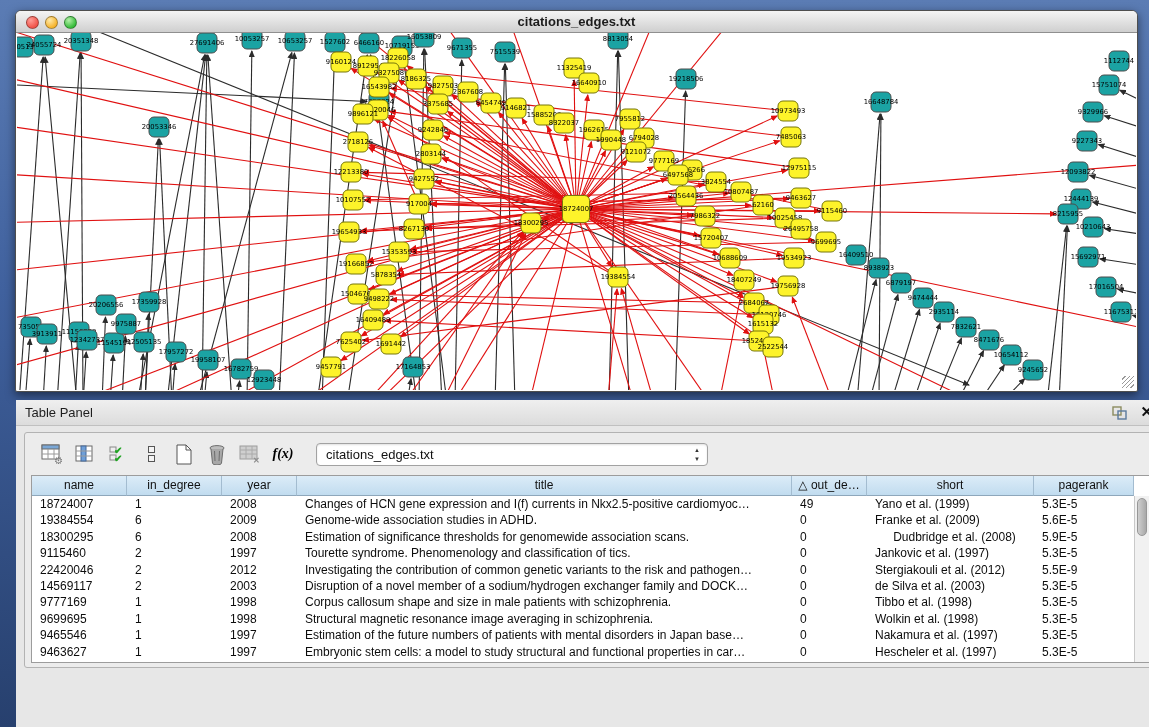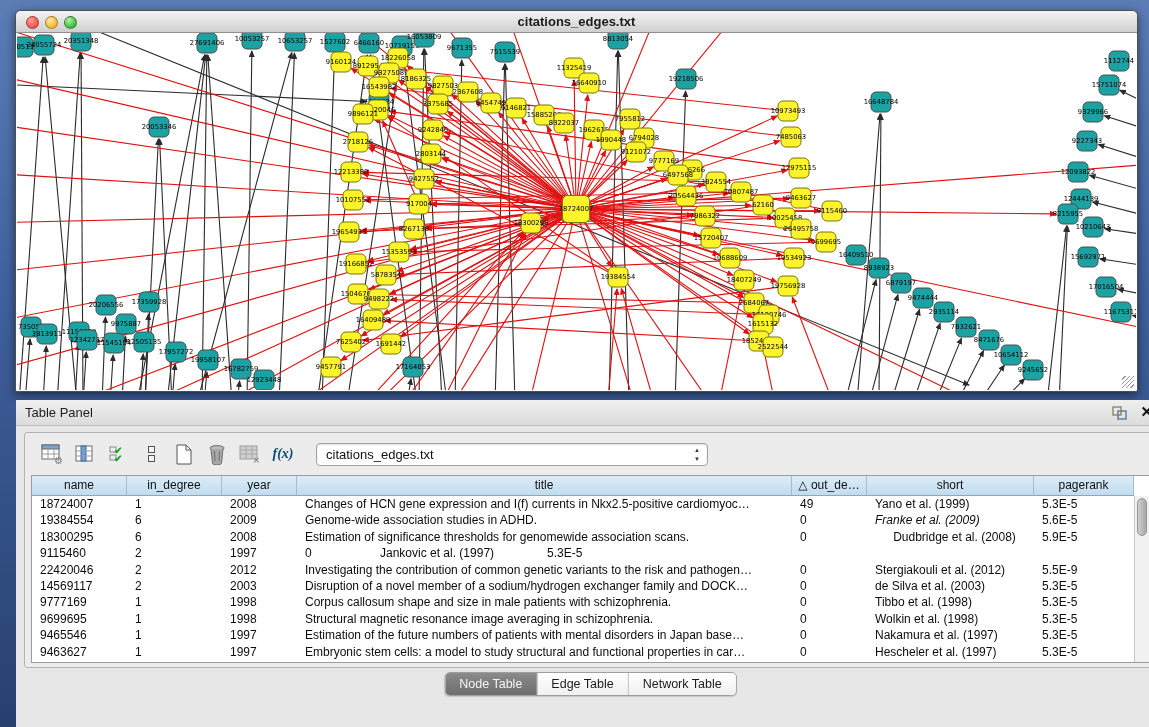--- a/index.html
+++ b/index.html
@@ -28,21 +28,21 @@
   .tp-header { height:26px; background:linear-gradient(#efefef,#dcdcdc); border-bottom:1px solid #c0c0c0; position:relative; }
   .tp-title { position:absolute; left:9px; top:0; line-height:26px; font-size:13px; color:#1e1e1e; }
   .tp-float { position:absolute; right:38px; top:6px; cursor:pointer; }
   .tp-close { position:absolute; right:12px; top:3px; font-size:15px; font-weight:700; color:#111; cursor:pointer; }
 
   .tp-body { position:absolute; left:8px; right:8px; top:32px; height:236px;
     background:#ececec; border:1px solid #b3b3b3; border-radius:3px; }
   .toolbar { position:absolute; left:0; right:0; top:0; height:42px; display:flex; align-items:center; padding-left:12px; }
   .tbtn { width:30px; height:28px; display:flex; align-items:center; justify-content:center; cursor:pointer; position:relative; }
   .tbtn + .tbtn { margin-left:3px; }
-  .fx { font-family:"Liberation Serif", serif; font-style:italic; font-size:14px; font-weight:700; color:#0c4a6e; }
+  .fx { font-family:"Liberation Serif", serif; font-style:italic; font-size:14px; font-weight:700; color:#000000; }
   .stacksq { display:flex; flex-direction:column; gap:2px; }
   .stacksq span { width:7px; height:7px; border:1px solid #555; background:#f4f4f4; display:block; }
   .dropdown { margin-left:18px; width:392px; height:23px; background:#fff; border:1px solid #a2a2a2;
     border-radius:4px; position:relative; font-size:13px; color:#111; cursor:pointer;
     box-shadow:inset 0 1px 2px rgba(0,0,0,.12); }
   .dropdown .val { position:absolute; left:9px; top:0; line-height:22px; }
   .dropdown .stepper { position:absolute; right:7px; top:2px; font-size:6px; line-height:9px; color:#333; text-align:center; }
 
   .grid { position:absolute; left:6px; right:6px; top:42px; height:188px; background:#fff; border:1px solid #9c9c9c; }
   .grid-header { display:flex; height:20px; }
@@ -862,36 +862,37 @@
             <div class="g-cell" style="width: 75px;">49</div>
             <div class="g-cell" style="width: 167px;">Yano et al. (1999)</div>
             <div class="g-cell" style="width: 100px;">5.3E-5</div>
           </div>
           <div class="g-row">
             <div class="g-cell" style="width: 95px;">19384554</div>
             <div class="g-cell" style="width: 95px;">6</div>
             <div class="g-cell" style="width: 75px;">2009</div>
             <div class="g-cell" style="width: 495px;">Genome-wide association studies in ADHD.</div>
             <div class="g-cell" style="width: 75px;">0</div>
-            <div class="g-cell" style="width: 167px; font-style: italic;">Franke et al. (2009)</div>
+            <div class="g-cell" style="width: 167px;">Franke et al. (2009)</div>
             <div class="g-cell" style="width: 100px;">5.6E-5</div>
           </div>
           <div class="g-row">
             <div class="g-cell" style="width: 95px;">18300295</div>
             <div class="g-cell" style="width: 95px;">6</div>
             <div class="g-cell" style="width: 75px;">2008</div>
             <div class="g-cell" style="width: 495px;">Estimation of significance thresholds for genomewide association scans.</div>
             <div class="g-cell" style="width: 75px;">0</div>
             <div class="g-cell" style="width: 167px; text-align: center;">Dudbridge et al. (2008)</div>
             <div class="g-cell" style="width: 100px;">5.9E-5</div>
           </div>
           <div class="g-row">
             <div class="g-cell" style="width: 95px;">9115460</div>
             <div class="g-cell" style="width: 95px;">2</div>
             <div class="g-cell" style="width: 75px;">1997</div>
+            <div class="g-cell" style="width: 495px;">Tourette syndrome. Phenomenology and classification of tics.</div>
             <div class="g-cell" style="width: 75px;">0</div>
             <div class="g-cell" style="width: 167px;">Jankovic et al. (1997)</div>
             <div class="g-cell" style="width: 100px;">5.3E-5</div>
           </div>
           <div class="g-row">
             <div class="g-cell" style="width: 95px;">22420046</div>
             <div class="g-cell" style="width: 95px;">2</div>
             <div class="g-cell" style="width: 75px;">2012</div>
             <div class="g-cell" style="width: 495px;">Investigating the contribution of common genetic variants to the risk and pathogen…</div>
             <div class="g-cell" style="width: 75px;">0</div>
@@ -943,19 +944,14 @@
             <div class="g-cell" style="width: 167px;">Hescheler et al. (1997)</div>
             <div class="g-cell" style="width: 100px;">5.3E-5</div>
           </div>
         </div>
       <div class="vscroll">
         <div class="vthumb"></div>
       </div>
     </div>
   </div>
 
-  <div class="tabs" id="tabBar">
-      <div class="tab active">Node Table</div>
-      <div class="tab">Edge Table</div>
-      <div class="tab">Network Table</div>
-    </div>
 
 </div>
 
 </body></html>

